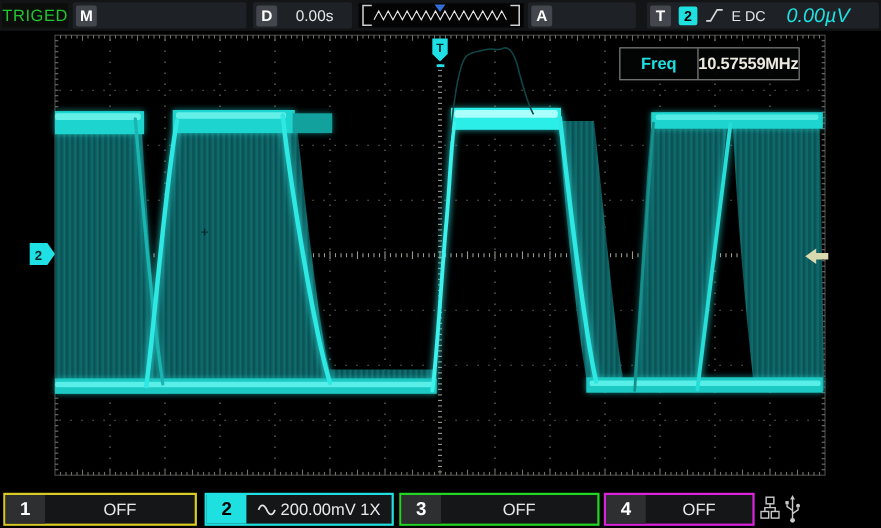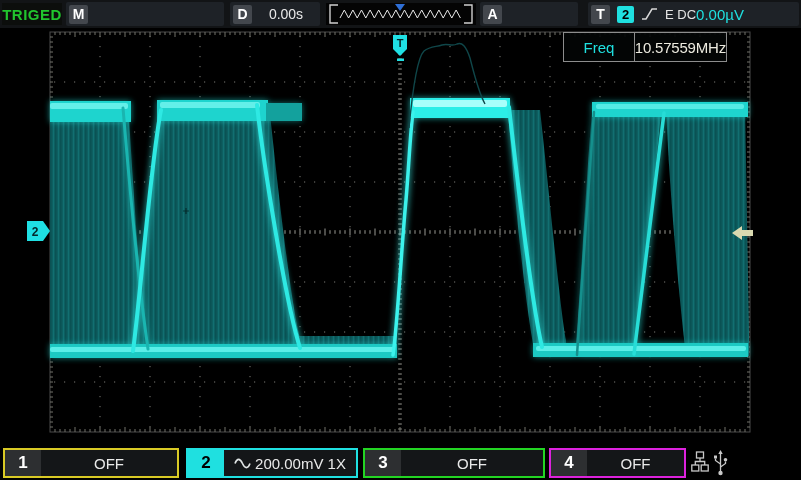--- a/index.html
+++ b/index.html
@@ -9,36 +9,36 @@
     -webkit-font-smoothing:antialiased;
   }
   .screen *{box-sizing:border-box;}
 
   
   .topbar{position:absolute;left:0;top:0;width:801px;height:28px;background:#121416;}
   .seg{position:absolute;top:2px;height:24px;background:#1e2227;display:flex;align-items:center;border-radius:2px;}
   .keysq{display:inline-flex;align-items:center;justify-content:center;width:19px;height:19px;margin-left:3px;
          background:#43474d;color:#fff;font-weight:bold;font-size:14px;border-radius:2px;flex:0 0 auto;}
   .badge-triged{position:absolute;left:2px;top:3px;width:60px;height:22px;background:#0c0e0c;
-        color:var(--green,#21c52e);font-weight:bold;font-size:15px;display:flex;align-items:center;justify-content:center;letter-spacing:.5px;}
+        color:var(--green,#21c52e);font-weight:normal;font-size:15px;display:flex;align-items:center;justify-content:center;letter-spacing:.5px;}
   .seg-m{left:66px;width:158px;}
   .seg-d{left:230px;width:90px;}
   .seg-a{left:480px;width:98px;}
   .seg-t{left:588px;width:211px;}
   .segval{flex:1;text-align:center;color:#e9e9e9;font-size:14px;}
   .twoline{flex:1;text-align:center;color:#e2e2e2;font-size:11px;line-height:12px;}
   .preview{position:absolute;left:326px;top:3px;width:150px;height:22px;background:#040404;}
   .tgroup-item{color:#e4e4e4;font-size:13px;margin-left:7px;white-space:nowrap;}
   .ch2badge{display:inline-flex;align-items:center;justify-content:center;width:17px;height:17px;margin-left:7px;
          background:var(--cyan,#1fe0e0);color:#000;font-weight:bold;font-size:13px;border-radius:2px;}
-  .trig-level{color:var(--cyan,#1fe0e0);font-size:15px;margin-left:0;}
+  .trig-level{color:var(--cyan,#1fe0e0);font-size:18px;margin-left:19px;font-style:italic;}
 
   
-  .freqbox{position:absolute;left:563px;top:32px;width:164px;height:30px;border:1px solid #8d8d8d;
-           background:rgba(3,5,5,.92);display:flex;z-index:5;}
+  .freqbox{position:absolute;left:563px;top:43px;width:164px;height:30px;border:1px solid #8d8d8d;
+           background:rgba(3,5,5,.92);display:flex;z-index:5;font-weight:bold;}
   .freqbox .flabel{width:72px;border-right:1px solid #8d8d8d;color:var(--cyan,#1fe0e0);
            display:flex;align-items:center;justify-content:center;font-size:15px;}
   .freqbox .fvalue{flex:1;color:#eceadf;display:flex;align-items:center;justify-content:center;
            font-size:15px;letter-spacing:-.2px;}
 
   
   .bottombar{position:absolute;left:0;top:446px;width:801px;height:34px;background:#000;}
   .chbox{position:absolute;top:2px;height:30px;border:2px solid #888;background:#141618;display:flex;align-items:stretch;}
   .chbox .chnum{width:36px;display:flex;align-items:center;justify-content:center;background:#2d2f31;
         color:#fff;font-weight:bold;font-size:17px;}

